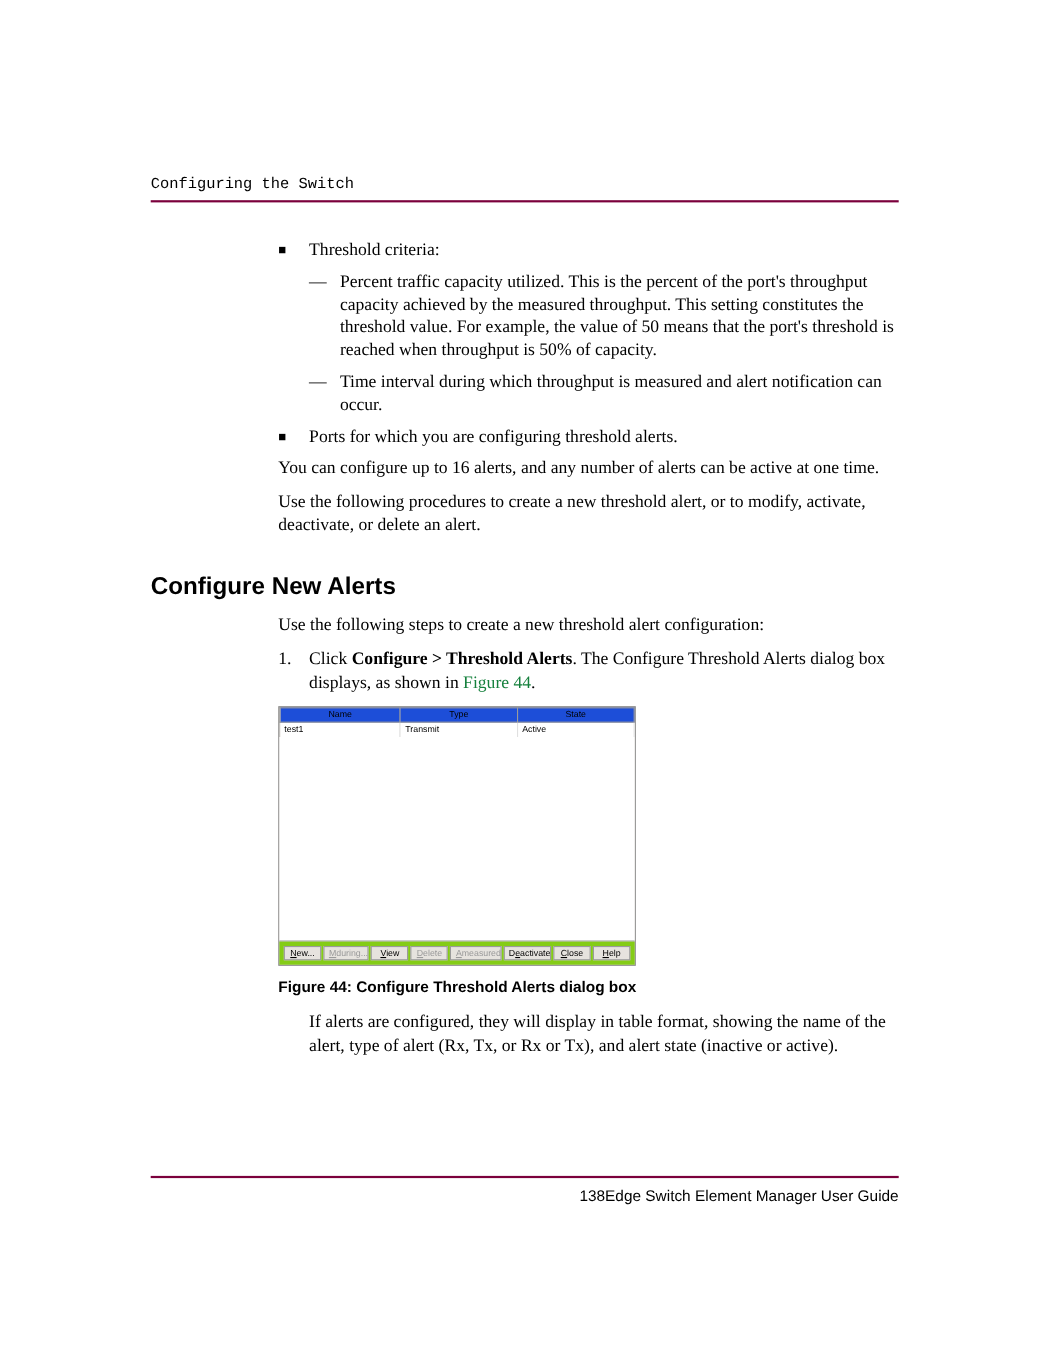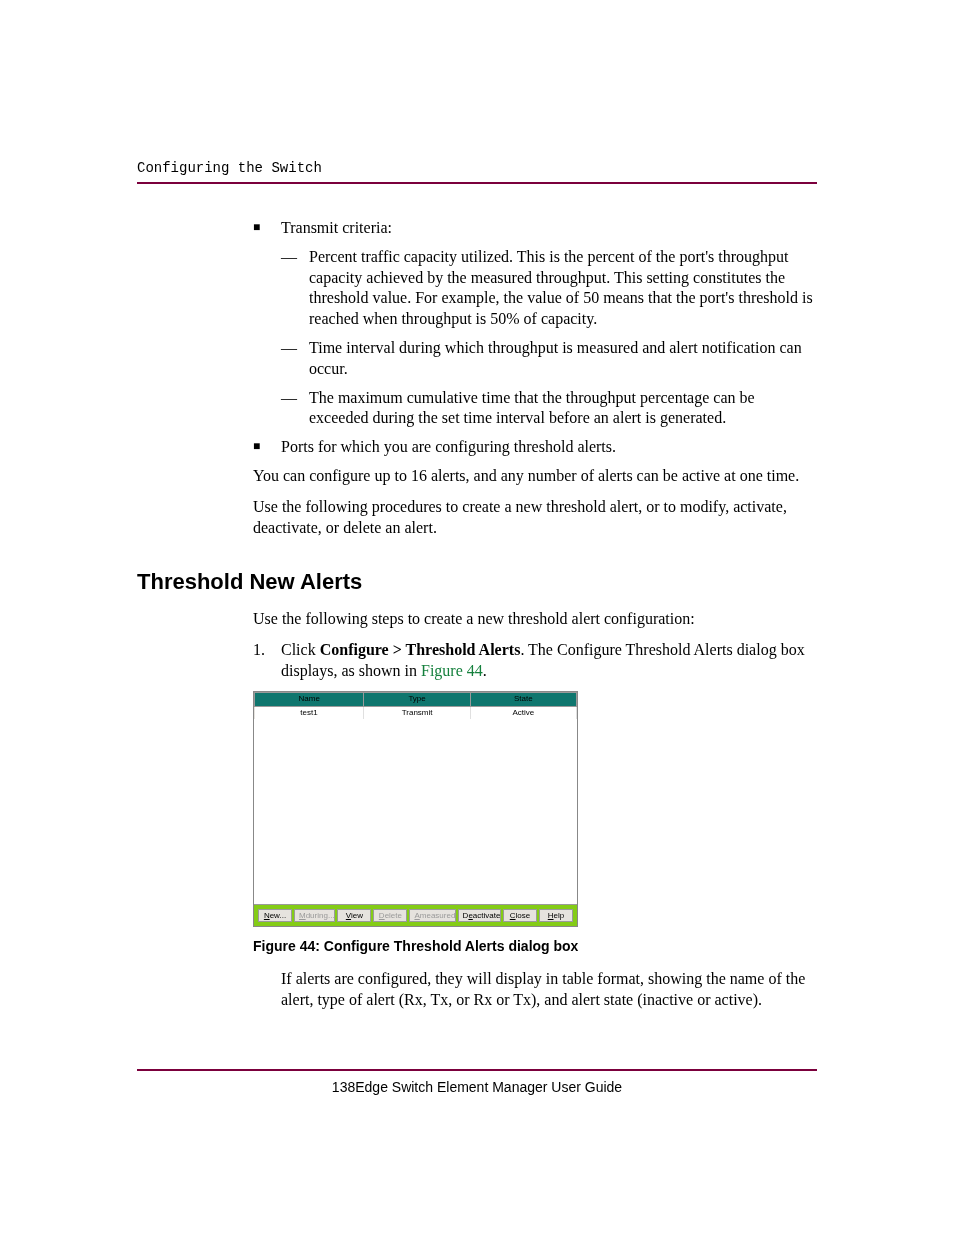--- a/index.html
+++ b/index.html
@@ -64,32 +64,32 @@
   .dialog {
     width: 325px;
     border: 1px solid #888;
     background: #e6e3de;
     font-family: Tahoma, Arial, sans-serif;
     font-size: 8px;
     color: #000;
   }
   .dialog-table { width: 100%; border-collapse: collapse; }
   .dialog-table th {
-    background: #0f766e;
+    background: #1d4ed8;
     border: 1px solid #9a9a9a;
     font-weight: 400;
     padding: 1px 2px;
     text-align: center;
   }
   .dialog-table td {
     background: #fff;
     border-right: 1px solid #e0e0e0;
     padding: 1px 4px;
     height: 10px;
-    text-align: center;
+    text-align: left;
   }
   .dialog-body {
     background: #fff;
     height: 186px;
     border-top: 0;
     border-bottom: 1px solid #9a9a9a;
   }
   .dialog-buttons {
     display: flex;
     justify-content: flex-end;
@@ -117,48 +117,47 @@
   .footer {
     position: absolute;
     left: 137px;
     right: 137px;
     bottom: 140px;
     border-top: 2px solid #7b003c;
     padding-top: 8px;
     font-family: Helvetica, Arial, sans-serif;
     font-size: 14px;
     display: flex;
-    justify-content: center;
+    justify-content: flex-end;
   }
 </style>
 </head>
 <body>
 
 <div class="page">
 
   <div class="running-head">Configuring the Switch</div>
 
   <div class="content">
 
     <ul class="bullet-list indent1">
       <li>
-        <span>Transmit criteria:</span>
+        <span>Threshold criteria:</span>
         <ul class="dash-list">
           <li>Percent traffic capacity utilized. This is the percent of the port's throughput capacity achieved by the measured throughput. This setting constitutes the threshold value. For example, the value of 50 means that the port's threshold is reached when throughput is 50% of capacity.</li>
           <li>Time interval during which throughput is measured and alert notification can occur.</li>
-          <li>The maximum cumulative time that the throughput percentage can be exceeded during the set time interval before an alert is generated.</li>
         </ul>
       </li>
       <li>Ports for which you are configuring threshold alerts.</li>
     </ul>
 
     <p class="para indent1">You can configure up to 16 alerts, and any number of alerts can be active at one time.</p>
     <p class="para indent1">Use the following procedures to create a new threshold alert, or to modify, activate, deactivate, or delete an alert.</p>
 
-    <h2 class="h2">Threshold New Alerts</h2>
+    <h2 class="h2">Configure New Alerts</h2>
 
     <p class="para indent1">Use the following steps to create a new threshold alert configuration:</p>
 
     <ol class="ol indent1">
       <li>
         <span class="num">1.</span>
         <span>Click </span><span class="bold">Configure &gt; Threshold Alerts</span><span>. The Configure Threshold Alerts dialog box displays, as shown in </span><span class="link">Figure 44</span><span>.</span>
       </li>
     </ol>
 

